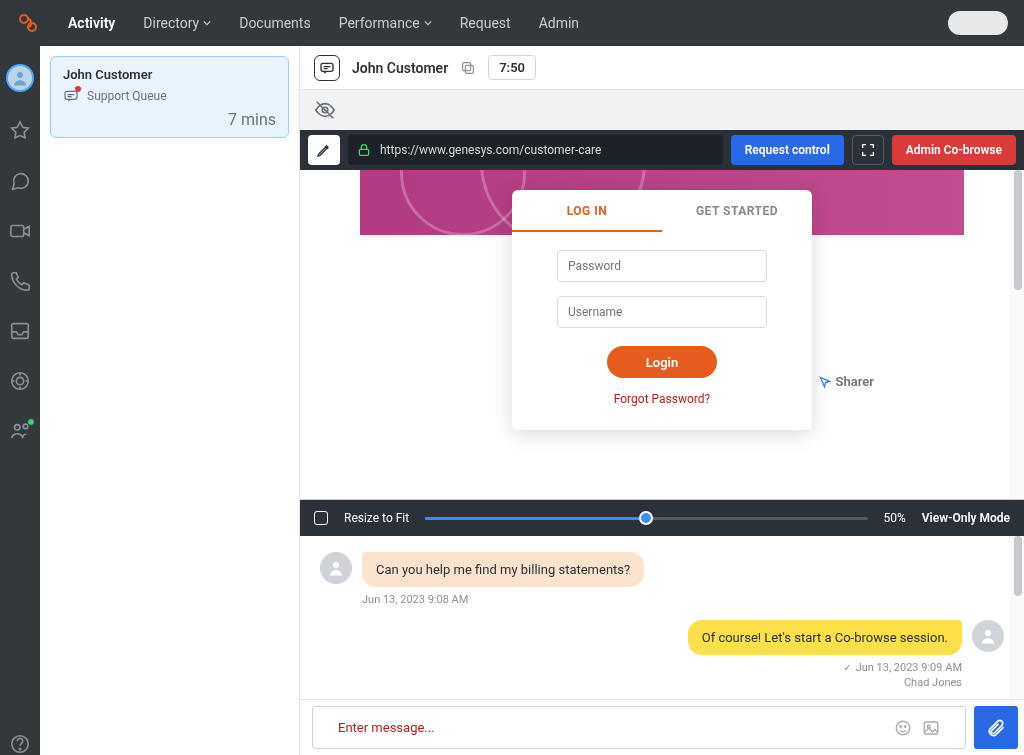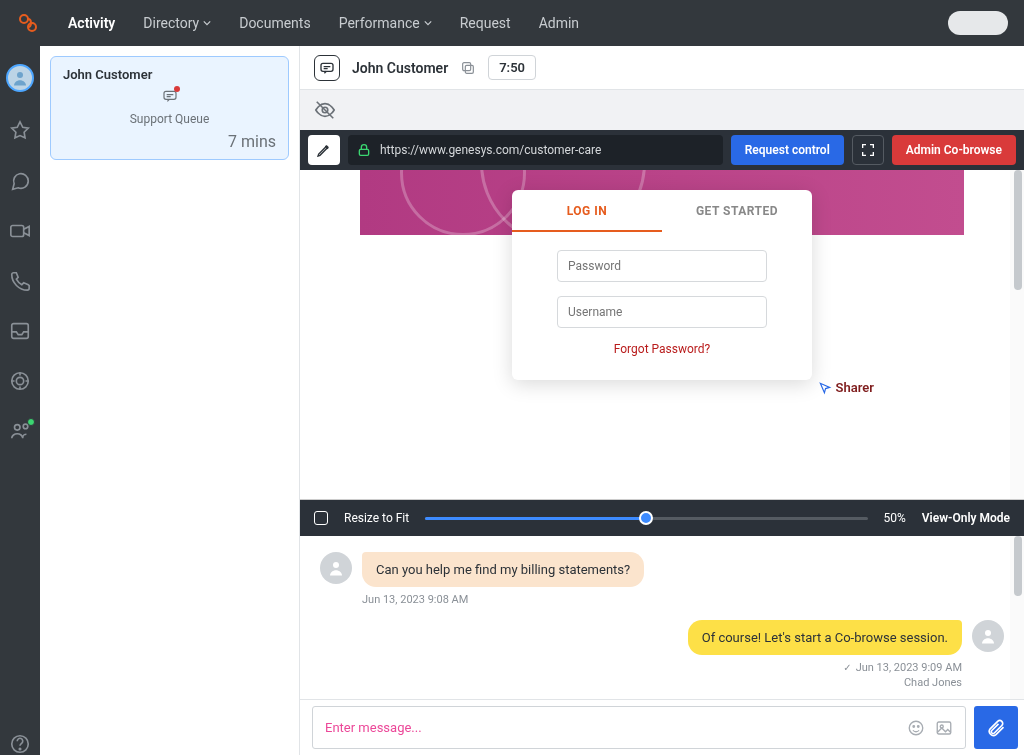--- a/index.html
+++ b/index.html
@@ -25,21 +25,21 @@
   .status-dot { position:absolute; top:-2px; right:-4px; width:8px; height:8px; border-radius:50%; background:#3bd671; border:1px solid #33383d;}
 
   
   .convo-panel { width: 260px; border-right: 1px solid #e1e4e7; background: #fff; }
   .convo-header { height: 44px; display: flex; align-items: center; padding: 0 14px; border-bottom: 1px solid #e1e4e7; gap: 10px; }
   .convo-header .title { font-size: 14px; font-weight: 600; color: #2c3238; flex:1;}
   .convo-header .hicon { width: 18px; height: 18px; color: #6b7177; cursor:pointer;}
 
   .convo-card { margin: 10px; border: 1px solid #9ecaff; background: #eaf4ff; border-radius: 6px; padding: 10px 12px 8px; cursor:pointer;}
   .convo-card .name { font-size: 13px; font-weight: 600; color: #2c3238; margin-bottom: 6px; }
-  .convo-card .row2 { display: flex; align-items: center; gap: 8px; font-size: 12px; color: #6b7177; flex-direction: column; }
+  .convo-card .row2 { display: flex; align-items: center; gap: 8px; font-size: 12px; color: #6b7177; }
   .convo-card .row2 .qicon { width:16px; height:16px; position:relative;}
   .convo-card .row2 .qicon .rd { position:absolute; top:-2px; right:-2px; width:6px; height:6px; background:#d93a3a; border-radius:50%;}
   .convo-card .time { font-size: 16px; color: #6b7177; text-align: right; margin-top: 6px; }
 
   
   .right-col { flex:1; display:flex; flex-direction:column; min-width:0; }
 
   
   .conv-head { height:44px; border-bottom:1px solid #e1e4e7; display:flex; align-items:center; padding:0 14px; gap:12px; }
   .conv-head .cicon { width:26px; height:26px; border:1.5px solid #2c3238; border-radius:6px; display:flex; align-items:center; justify-content:center; color:#2c3238;}
@@ -68,21 +68,21 @@
   .banner::after { width:160px; height:160px; top:-90px; left:120px;}
   .login-card { position:absolute; top:20px; left:50%; transform:translateX(-50%); width:300px; background:#fff; border-radius:6px; box-shadow:0 4px 20px rgba(0,0,0,.15); }
   .login-tabs { display:flex; }
   .login-tab { flex:1; text-align:center; padding:14px 16px 12px; font-size:12px; font-weight:700; letter-spacing:.5px; cursor:pointer;}
   .login-tab.active { color:#e65c1e; border-bottom:2px solid #e65c1e;}
   .login-tab.inactive { color:#888; }
   .login-body { padding: 18px 22px 24px; display:flex; flex-direction:column; gap:14px; align-items:center;}
   .login-body input { width:210px; height:32px; border:1px solid #d6d9dc; border-radius:4px; padding:0 10px; font-size:12px; color:#888;}
   .login-btn { width:110px; height:32px; border-radius:16px; background:#e65c1e; color:#fff; font-size:13px; font-weight:600; display:flex; align-items:center; justify-content:center; margin-top:4px; cursor:pointer;}
   .forgot { font-size:12px; color:#b91c1c; cursor:pointer;}
-  .sharer-label { position:absolute; top:210px; right:150px; color:#7f1d1d; font-size:13px; font-weight:600; display:flex; align-items:center; gap:4px;}
+  .sharer-label { position:absolute; top:204px; right:150px; color:#737373; font-size:13px; font-weight:600; display:flex; align-items:center; gap:4px;}
 
   
   .zoom-strip { height:36px; background:#2b3139; display:flex; align-items:center; padding:0 14px; gap:16px; color:#fff; font-size:12px;}
   .chk { width:14px; height:14px; border:1.5px solid #fff; border-radius:3px; cursor:pointer;}
   .slider { flex:1; display:flex; align-items:center; }
   .slider .track { flex:1; height:3px; background:#555b62; border-radius:2px; position:relative;}
   .slider .fill { position:absolute; left:0; top:0; height:100%; width:50%; background:#3d8bff; border-radius:2px;}
   .slider .thumb { position:absolute; left:50%; top:50%; transform:translate(-50%,-50%); width:14px; height:14px; background:#3d8bff; border-radius:50%; border:2px solid #fff;}
   .zoom-strip .mode { font-weight:600; }
 
@@ -94,21 +94,21 @@
   .bubble { max-width:480px; padding:10px 14px; border-radius:14px; font-size:13px; color:#2c3238;}
   .bubble.in { background:#fbe4cd; border-top-left-radius:4px;}
   .bubble.out { background:#fde047; border-top-right-radius:4px;}
   .timestamp { font-size:11px; color:#8a9097; margin:4px 0 14px 42px;}
   .timestamp.right { text-align:right; margin:4px 42px 2px 0;}
   .sender-name { font-size:11px; color:#8a9097; text-align:right; margin-right:42px;}
   .check-icon { font-size:10px; color:#8a9097; margin-right:4px;}
 
   
   .composer { height:56px; border-top:1px solid #e1e4e7; display:flex; align-items:stretch; padding-left:6px;}
-  .composer-input { flex:1; border:1px solid #d0d4d8; border-radius:3px; margin:6px 0 6px 6px; display:flex; align-items:center; padding:0 12px; gap:10px; color:#ec4899; font-size:13px;}
+  .composer-input { flex:1; border:1px solid #d0d4d8; border-radius:3px; margin:6px 0 6px 6px; display:flex; align-items:center; padding:0 25px; gap:10px; color:#b91c1c; font-size:13px;}
   .composer-input .ph { flex:1; }
   .composer-input .picon { width:18px; height:18px; color:#a8adb3; cursor:pointer;}
   .attach-btn { width:44px; background:#2969e6; display:flex; align-items:center; justify-content:center; color:#fff; margin:6px 6px 6px 8px; border-radius:3px; cursor:pointer;}
 
   
   .v-scroll-hint { position:absolute; right:0; top:0; bottom:0; width:14px; background:rgba(0,0,0,.02);}
   .v-scroll-hint .thumb { position:absolute; right:2px; width:8px; background:#c5c9cd; border-radius:4px;}
 
   svg { display:block; }
 </style>
@@ -284,20 +284,21 @@
     <div class="preview">
       <div class="banner"></div>
       <div class="login-card">
         <div class="login-tabs">
           <div class="login-tab active">LOG IN</div>
           <div class="login-tab inactive">GET STARTED</div>
         </div>
         <div class="login-body">
           <input type="password" placeholder="Password" style="">
           <input placeholder="Username" style="">
+          <div class="login-btn">Login</div>
           <div class="forgot">Forgot Password?</div>
         </div>
       </div>
       <div class="sharer-label">
         <svg width="14" height="14" viewBox="0 0 24 24" fill="none" stroke="#2969e6" stroke-width="2">
             <path d="M4 4l7 16 2-7 7-2z"></path>
           </svg>
         <span>Sharer</span>
       </div>
       <div class="v-scroll-hint">

